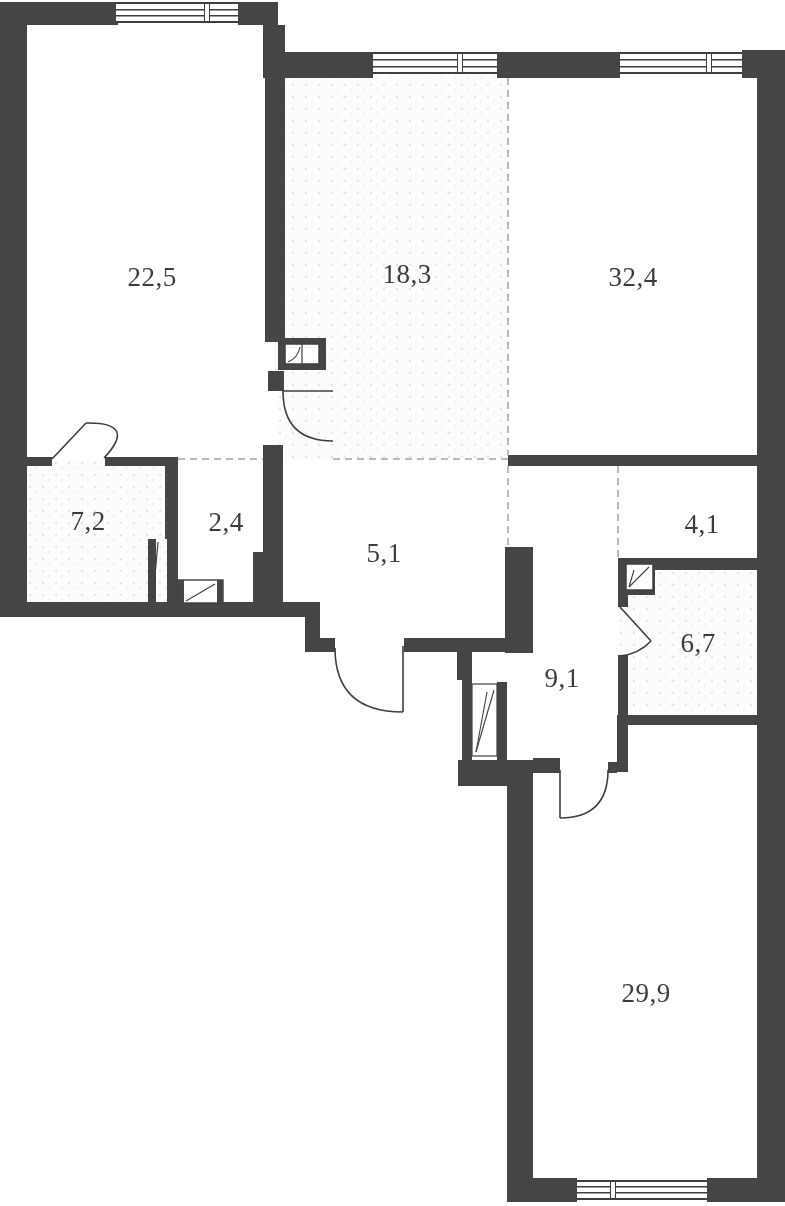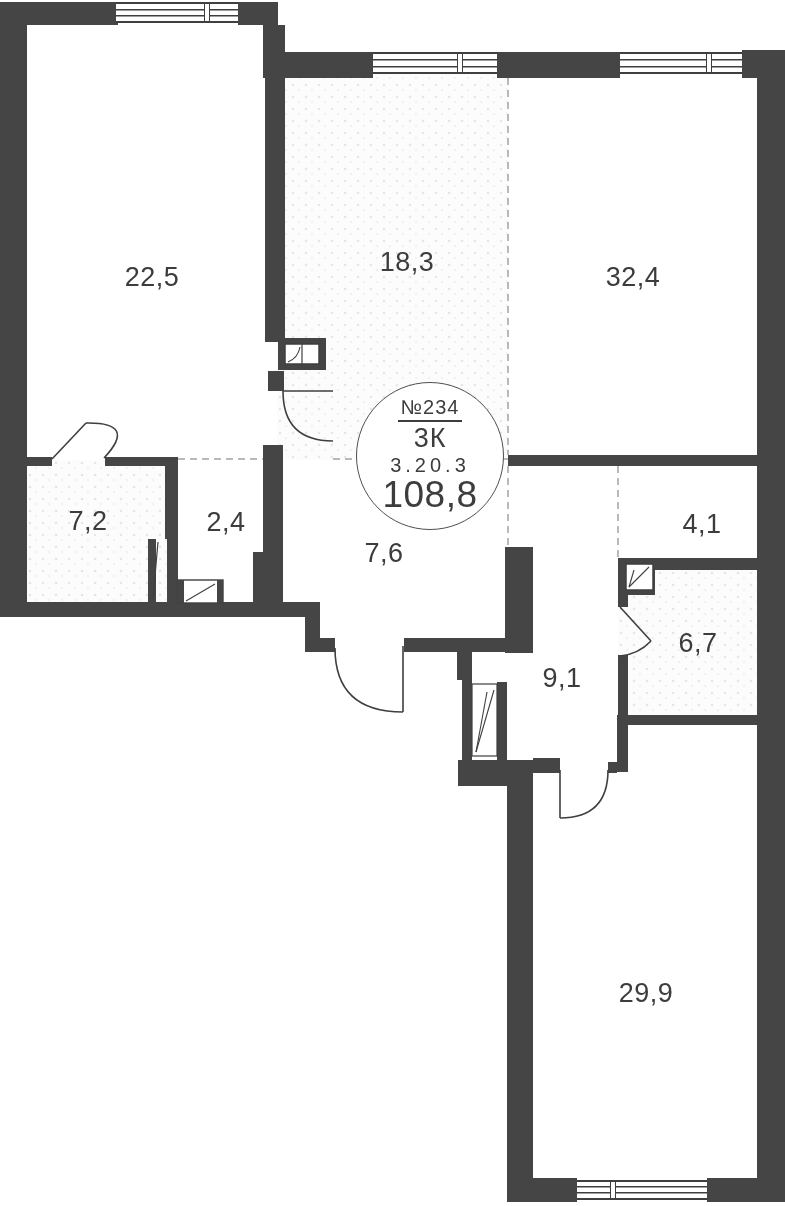--- a/index.html
+++ b/index.html
@@ -44,20 +44,21 @@
     background: #ffffff;
   }
   svg.overlay { position: absolute; left: 0; top: 0; pointer-events: none; }
   .room-label {
     position: absolute;
     transform: translate(-50%, -50%);
     font-size: 27px;
     letter-spacing: 0.5px;
     color: #3c3c3c;
     white-space: nowrap;
+    font-family: Liberation Serif, serif;
   }
   #badge {
     position: absolute;
     left: 356px; top: 382px;
     width: 148px; height: 148px;
     border-radius: 50%;
     border: 1.5px solid #4f4f4f;
     background: #ffffff;
     box-sizing: border-box;
     display: flex;
@@ -186,30 +187,24 @@
       <path d="M 629 587 L 634 570" stroke="#3f3f3f" stroke-width="1.1" fill="none"></path>
     </g>
 
     <g>
       <rect x="472" y="684" width="25" height="72" fill="#ffffff" stroke="#3f3f3f" stroke-width="1.2"></rect>
       <path d="M 476 752 L 494 690" stroke="#3f3f3f" stroke-width="1.1" fill="none"></path>
       <path d="M 476 752 L 487 692" stroke="#3f3f3f" stroke-width="1.1" fill="none"></path>
     </g>
   </svg>
 
-  <div id="badge">
-    <div class="unit-number">№234</div>
-    <div class="rooms-count">3К</div>
-    <div class="unit-code">3.20.3</div>
-    <div class="total-area">108,8</div>
-  </div>
 
   <div class="room-label" style="left:152px; top:277px;">22,5</div>
-  <div class="room-label" style="left:407px; top:262px;">18,3</div>
+  <div class="room-label" style="left:407px; top:274px;">18,3</div>
   <div class="room-label" style="left:633px; top:277px;">32,4</div>
   <div class="room-label" style="left:88px;  top:521px;">7,2</div>
   <div class="room-label" style="left:226px; top:522px;">2,4</div>
-  <div class="room-label" style="left:384px; top:553px;">7,6</div>
+  <div class="room-label" style="left:384px; top:553px;">5,1</div>
   <div class="room-label" style="left:702px; top:524px;">4,1</div>
   <div class="room-label" style="left:698px; top:643px;">6,7</div>
   <div class="room-label" style="left:562px; top:678px;">9,1</div>
   <div class="room-label" style="left:646px; top:993px;">29,9</div>
 </div>
 
 </body></html>

